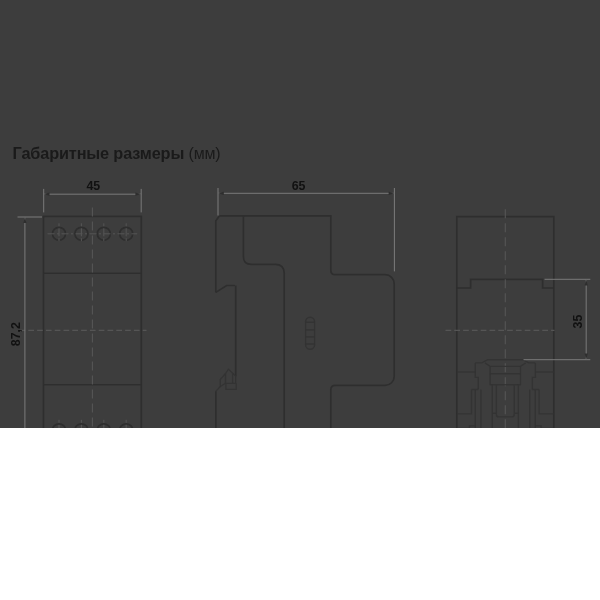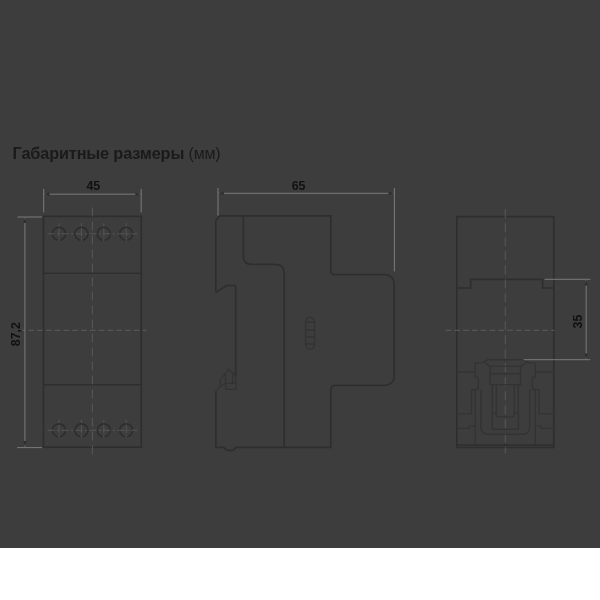--- a/index.html
+++ b/index.html
@@ -1,16 +1,16 @@
 <!DOCTYPE html>
 <html><head>
 <meta charset="utf-8">
 <style>
   html,body{margin:0;padding:0;background:#fff;}
-  .page{position:relative;width:600px;height:548px;background:#b91c1c;font-family:"Liberation Sans",sans-serif;filter:grayscale(1);text-align:right;}
+  .page{position:relative;width:600px;height:428px;background:#b91c1c;font-family:"Liberation Sans",sans-serif;filter:grayscale(1);text-align:right;}
   svg{position:absolute;left:0;top:0;}
 </style>
 </head>
 <body>
 <div class="page">
 <svg width="600" height="600" viewBox="0 0 600 600" fill="none">
 
 <text x="12.6" y="158.5" font-family="Liberation Sans" font-size="16.3" fill="#1a1a1a" letter-spacing="-0.15"><tspan font-weight="bold">Габаритные размеры</tspan><tspan font-weight="normal" font-size="16"> (мм)</tspan></text>
 <defs></defs>
 

